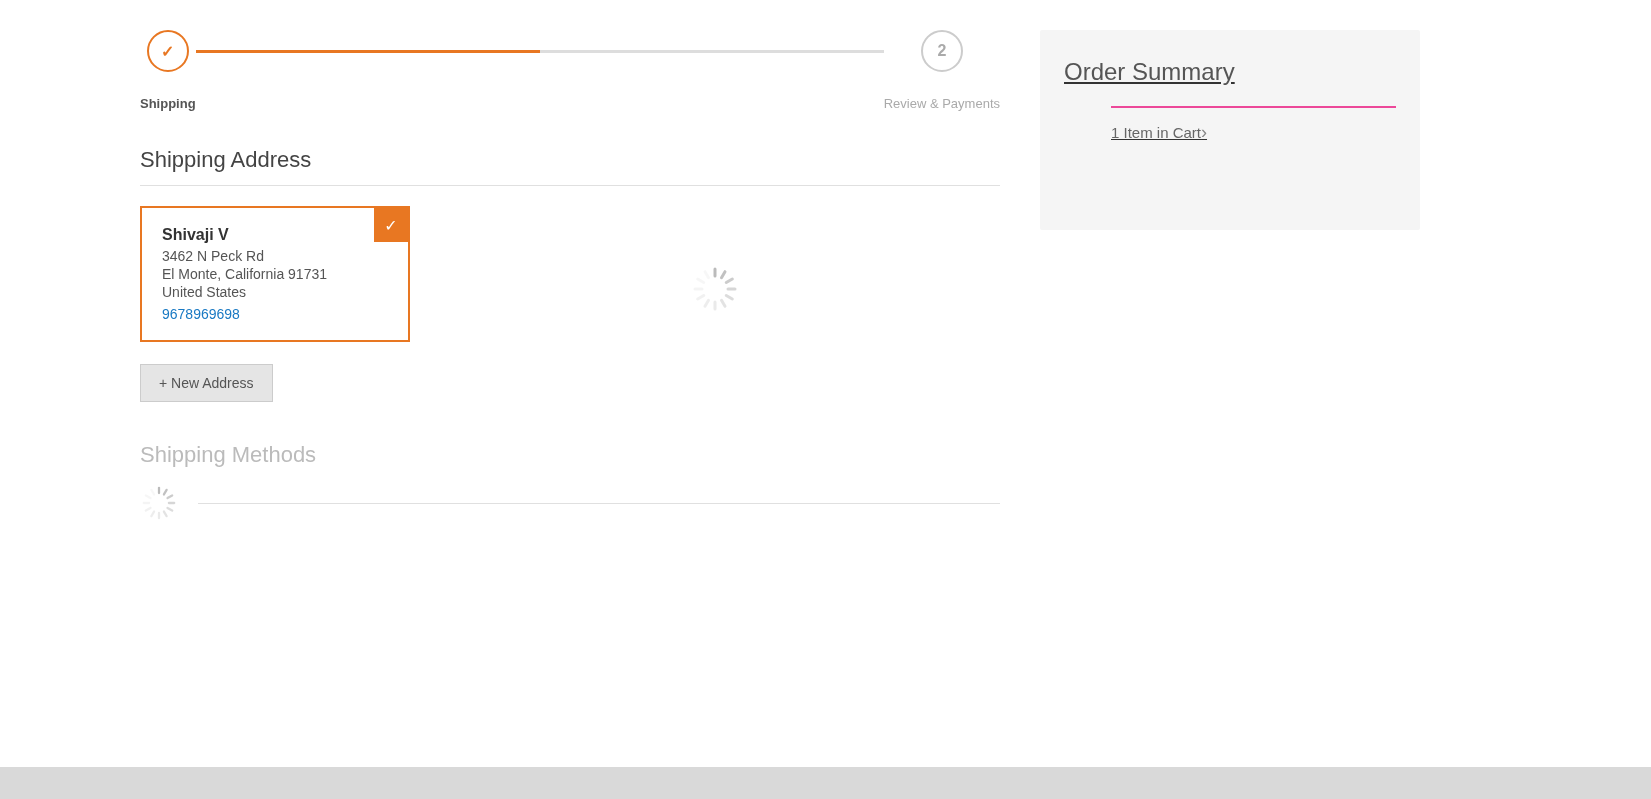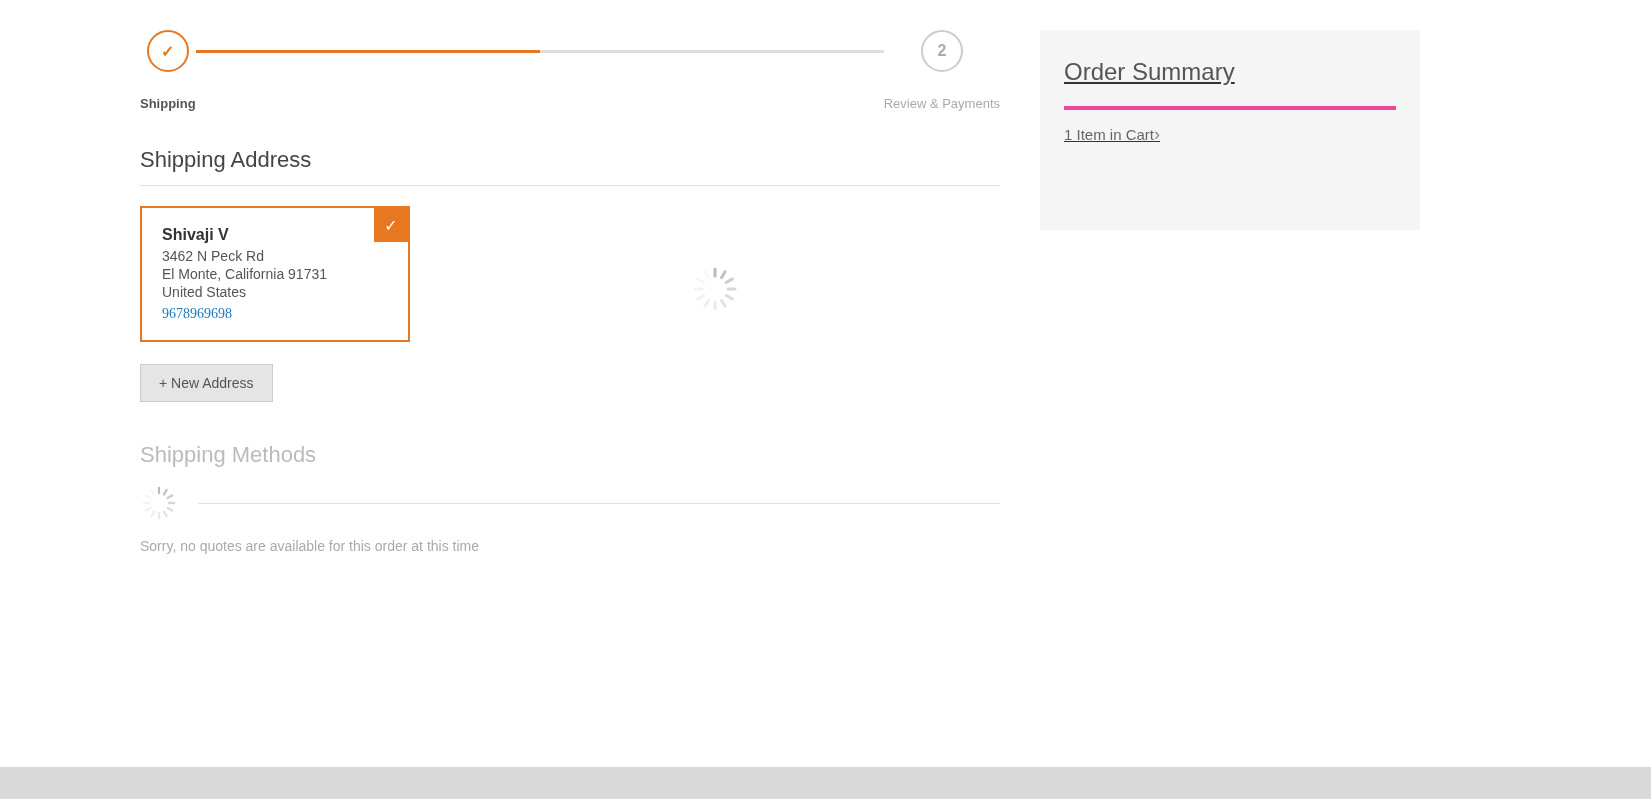--- a/index.html
+++ b/index.html
@@ -224,22 +224,23 @@
       font-size: 24px;
       font-weight: 300;
       color: #555;
       margin-bottom: 20px;
     }
 
     .order-summary-items {
       display: flex;
       justify-content: flex-start;
       align-items: center;
-      border-top: 4px solid #ec4899;
+      border-top: 2px solid #ec4899;
       padding-top: 14px;
+      margin-left: 47px;
     }
 
     .items-in-cart {
       font-size: 15px;
       color: #666;
     }
 
     .expand-icon {
       font-size: 18px;
       color: #888;
@@ -301,21 +302,21 @@
       <h2 class="section-heading">Shipping Address</h2>
 
       <div class="address-cards">
 
         <div class="address-card selected" style="border-color: rgb(232, 119, 34);">
           <div class="check-badge" style="background: rgb(232, 119, 34);">✓</div>
           <div class="address-name">Shivaji V</div>
           <div class="address-line">3462 N Peck Rd</div>
           <div class="address-line">El Monte, California 91731</div>
           <div class="address-line">United States</div>
-          <div class="address-phone" style="color: rgb(25, 121, 195); font-family: Liberation Serif, serif;">9678969698</div>
+          <div class="address-phone" style="color: rgb(25, 121, 195);">9678969698</div>
         </div>
 
         <div style="display:flex; align-items:center; justify-content:center; flex:1; min-width:200px; margin-top:30px;">
           <svg class="loading-spinner" viewBox="0 0 50 50" xmlns="http://www.w3.org/2000/svg">
             <style>
               .spinner-rotate { animation: rotate 1s linear infinite; transform-origin: 25px 25px; }
               @keyframes rotate { 100% { transform: rotate(360deg); } }
             </style>
             <g class="spinner-rotate">
               <line x1="25" y1="5" x2="25" y2="12" stroke="#bbb" stroke-width="3" stroke-linecap="round" opacity="1.0"></line>
@@ -355,21 +356,20 @@
             <line x1="25" y1="5" x2="25" y2="12" stroke="#bbb" stroke-width="3" stroke-linecap="round" opacity="0.25" transform="rotate(210 25 25)"></line>
             <line x1="25" y1="5" x2="25" y2="12" stroke="#bbb" stroke-width="3" stroke-linecap="round" opacity="0.2" transform="rotate(240 25 25)"></line>
             <line x1="25" y1="5" x2="25" y2="12" stroke="#bbb" stroke-width="3" stroke-linecap="round" opacity="0.15" transform="rotate(270 25 25)"></line>
             <line x1="25" y1="5" x2="25" y2="12" stroke="#bbb" stroke-width="3" stroke-linecap="round" opacity="0.12" transform="rotate(300 25 25)"></line>
             <line x1="25" y1="5" x2="25" y2="12" stroke="#bbb" stroke-width="3" stroke-linecap="round" opacity="0.1" transform="rotate(330 25 25)"></line>
           </g>
         </svg>
         <hr style="flex:1; border:none; border-top:1px solid #e0e0e0;">
       </div>
 
-      <div class="no-quotes" style="margin-top:16px;">Sorry, no quotes are available for this order at this time</div>
 
     </div>
 
     <div class="sidebar">
       <div class="order-summary-box">
         <h2 class="order-summary-title">Order Summary</h2>
         <div class="order-summary-items">
           <span class="items-in-cart">1 Item in Cart</span>
           <span class="expand-icon">›</span>
         </div>

